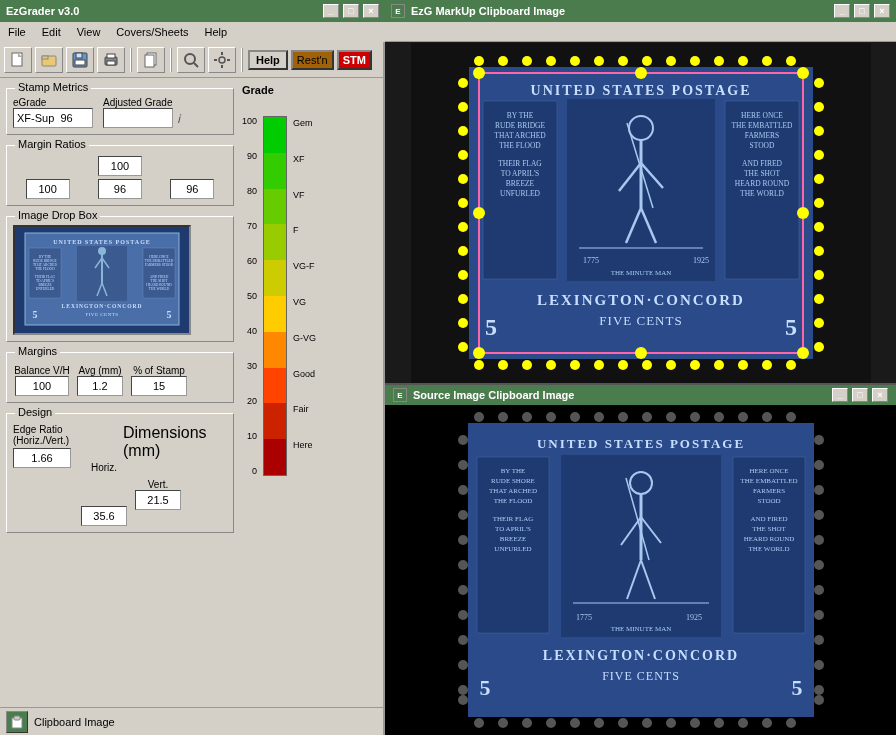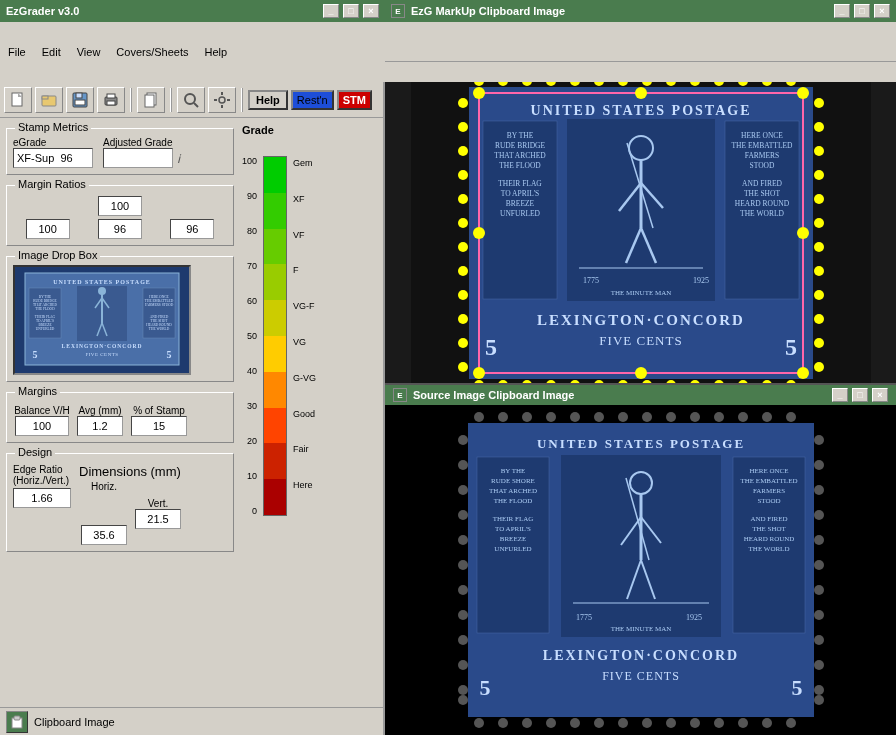--- a/index.html
+++ b/index.html
@@ -75,21 +75,21 @@
     .help-btn {
       background: #d4d0c8;
       border: 2px outset #888;
       color: #000;
       font-weight: bold;
       font-size: 11px;
       padding: 2px 6px;
       cursor: pointer;
     }
     .restn-btn {
-      background: #1d4ed8;
+      background: #a16207;
       border: 2px outset #888;
       font-size: 11px;
       padding: 2px 4px;
       cursor: pointer;
     }
     .stop-btn {
       background: #cc0000;
       border: 2px outset #888;
       color: white;
       font-weight: bold;
@@ -238,21 +238,21 @@
     .info-icon {
       font-style: italic;
       font-size: 12px;
       cursor: pointer;
       color: #555;
     }
   </style>
 </head>
 <body>
 
-<div style="width:896px; height:735px; display:flex; flex-direction:column; overflow:hidden;gap:20px;">
+<div style="width:896px; height:735px; display:flex; flex-direction:column; overflow:hidden;">
 
   <div style="display:flex; height:22px;">
 
     <div class="title-bar" style="width:385px; flex-shrink:0;">
       <span>EzGrader v3.0</span>
       <div class="title-bar-buttons">
         <div class="title-btn">_</div>
         <div class="title-btn">□</div>
         <div class="title-btn">×</div>
       </div>
@@ -470,21 +470,21 @@
           <div class="section" style="margin-top:10px;">
             <span class="section-title">Design</span>
             <div style="margin-top:6px;">
               <div style="display:flex; gap:4px; align-items:flex-start;">
                 <div style="width:62px;">
                   <div style="font-size:10px;">Edge Ratio</div>
                   <div style="font-size:10px;">(Horiz./Vert.)</div>
                   <input class="field-input" type="text" style="width: 58px; text-align: center; margin-top: 2px;" value="1.66">
                 </div>
                 <div style="flex:1;">
-                  <div style="font-size:13px;">Dimensions (mm)</div>
+                  <div style="font-size:16px;margin-left:44px;">Dimensions (mm)</div>
                   <div style="display:flex; gap:4px; align-items:center; margin-top:2px;">
                     <div style="text-align:center; width:50px;">
                       <div style="font-size:10px;">Horiz.</div>
                       <input class="field-input" type="text" style="width: 46px; text-align: center; margin-top: 33px;" value="35.6">
                     </div>
                     <div style="text-align:center; width:50px;">
                       <div style="font-size:10px;">Vert.</div>
                       <input class="field-input" type="text" style="width: 46px; text-align: center;" value="21.5">
                     </div>
                   </div>

